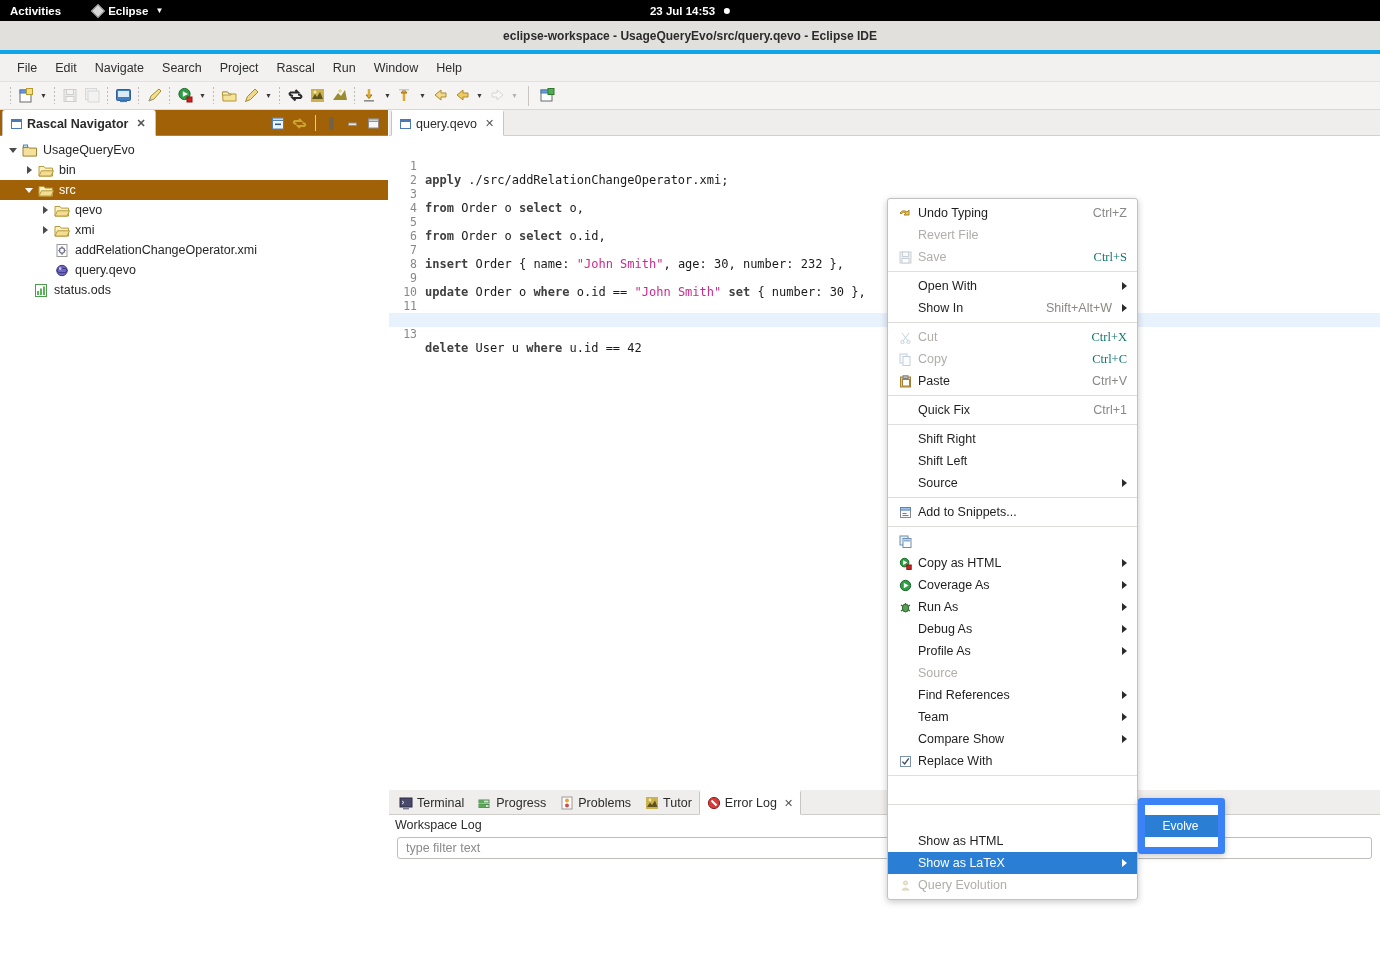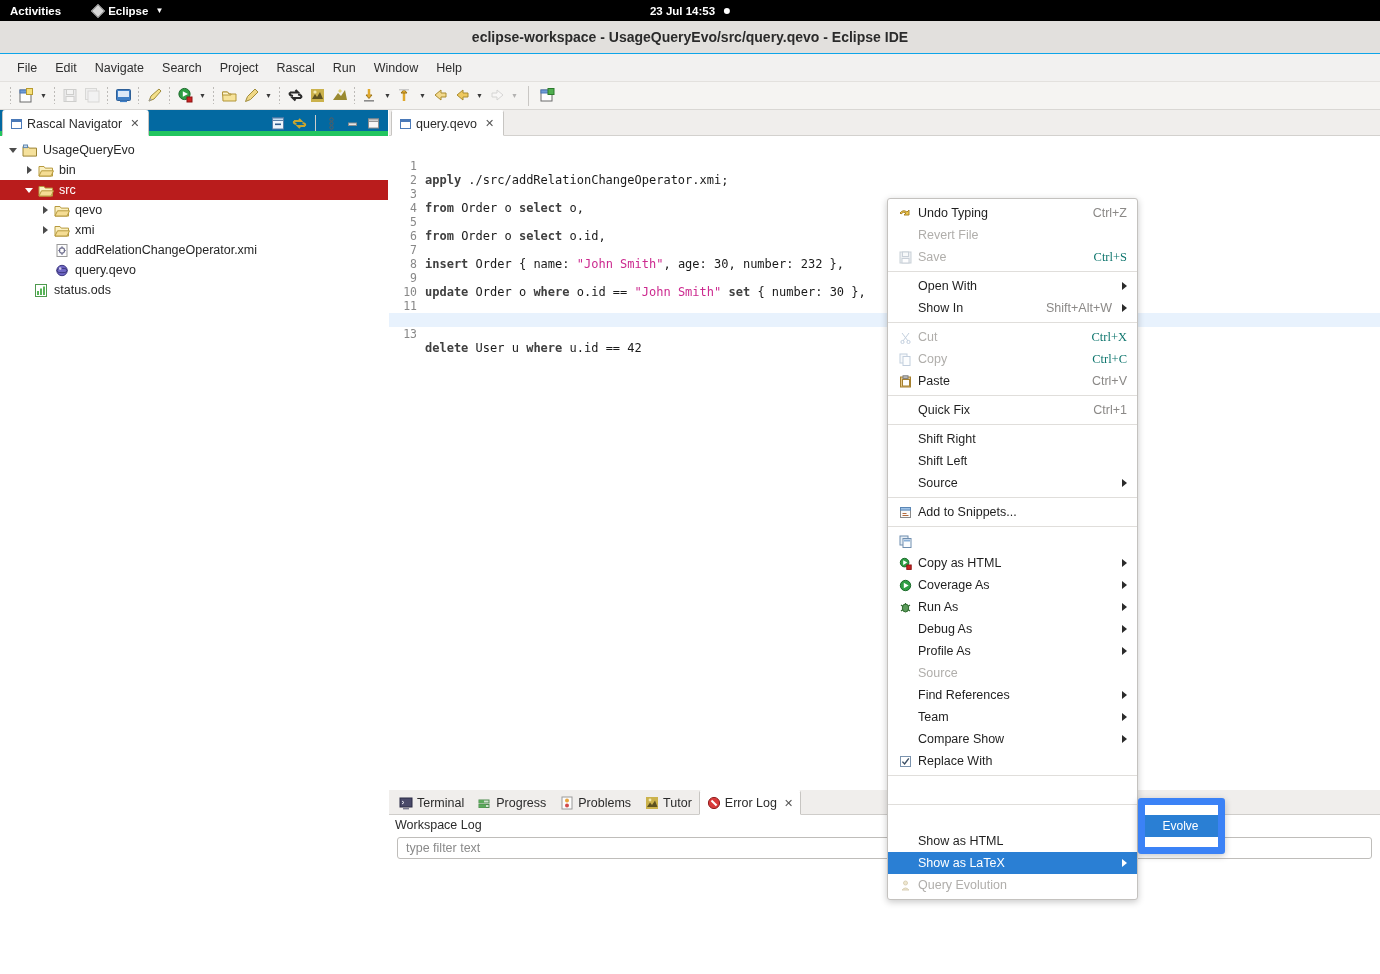--- a/index.html
+++ b/index.html
@@ -33,22 +33,22 @@
     position:absolute; left:50%; transform:translateX(-50%);
     display:flex; align-items:center; gap:9px; font-weight:bold;
   }
   .gnome-dot { width:6px; height:6px; border-radius:50%; background:#ffffff; display:inline-block;}
 
   
   .win-title {
     position:absolute; left:0; top:21px; width:1380px; height:33px;
     background:#e2e0dd;
     display:flex; align-items:center; justify-content:center;
-    font-size:14px; font-weight:bold; color:#2b2b2b;
-    border-bottom:1px solid #0ea5e9;
+    font-size:12px; font-weight:bold; color:#2b2b2b;
+    border-bottom:4px solid #0ea5e9;
   }
 
   
   .menubar {
     position:absolute; left:0; top:54px; width:1380px; height:28px;
     background:#f2f1f0;
     display:flex; align-items:center; padding-left:8px;
     border-bottom:1px solid #e3e1de;
   }
   .menubar .mi {
@@ -69,22 +69,23 @@
   .tb-sep { width:1px; height:17px; margin:0 4px;
             background: repeating-linear-gradient(to bottom,#bdbbb8 0,#bdbbb8 2px,transparent 2px,transparent 4px); }
   .tb-sep-solid { width:1px; height:20px; margin:0 7px; background:#c9c7c4; }
 
   
   .nav-panel {
     position:absolute; left:0; top:110px; width:388px; height:864px;
     background:#ffffff;
   }
   .nav-tabrow {
-    position:relative; height:26px; background:#0369a1;
-    border-bottom:5px solid #22c55e;
+    position:relative; height:26px; background:#a16207;
+    border-bottom:1px solid #22c55e;
+    font-weight:bold;
   }
   .nav-tab {
     position:absolute; left:2px; top:0; height:26px;
     display:flex; align-items:center; gap:5px;
     padding:0 9px 0 8px;
     background:#ffffff;
     border:1px solid #c7c5c2; border-bottom:1px solid #ffffff;
     border-top:2px solid #ffffff;
     font-size:12.5px; color:#2b2b2b;
     border-radius:3px 3px 0 0;
@@ -97,21 +98,21 @@
   .tab-close { font-size:11px; color:#555; margin-left:3px; }
   .nav-tools { position:absolute; right:4px; top:0; height:26px; display:flex; align-items:center; }
   .nav-tools .ntb { width:21px; height:21px; display:flex; align-items:center; justify-content:center; }
   .nav-tools .nsep { width:1px; height:16px; background:#cfcdca; margin:0 5px; }
 
   .nav-body { height:838px; background:#ffffff; position:relative; padding-top:4px; }
   .tree-row {
     height:20px; display:flex; align-items:center; font-size:12.5px; color:#262626;
     white-space:nowrap;
   }
-  .tree-row.sel { background:#b91c1c; color:#ffffff; width:100%; }
+  .tree-row.sel { background:#a16207; color:#ffffff; width:100%; }
   .twisty { width:11px; height:11px; margin-right:3px; display:inline-block; position:relative; flex:0 0 auto;}
   .twisty.collapsed:before{
     content:""; position:absolute; left:3px; top:1.5px;
     border-left:5px solid #4c4c4c; border-top:4px solid transparent; border-bottom:4px solid transparent;
   }
   .twisty.expanded:before{
     content:""; position:absolute; left:1px; top:3px;
     border-top:5px solid #4c4c4c; border-left:4px solid transparent; border-right:4px solid transparent;
   }
   .tree-row.sel .twisty.expanded:before { border-top-color:#ffffff; }

